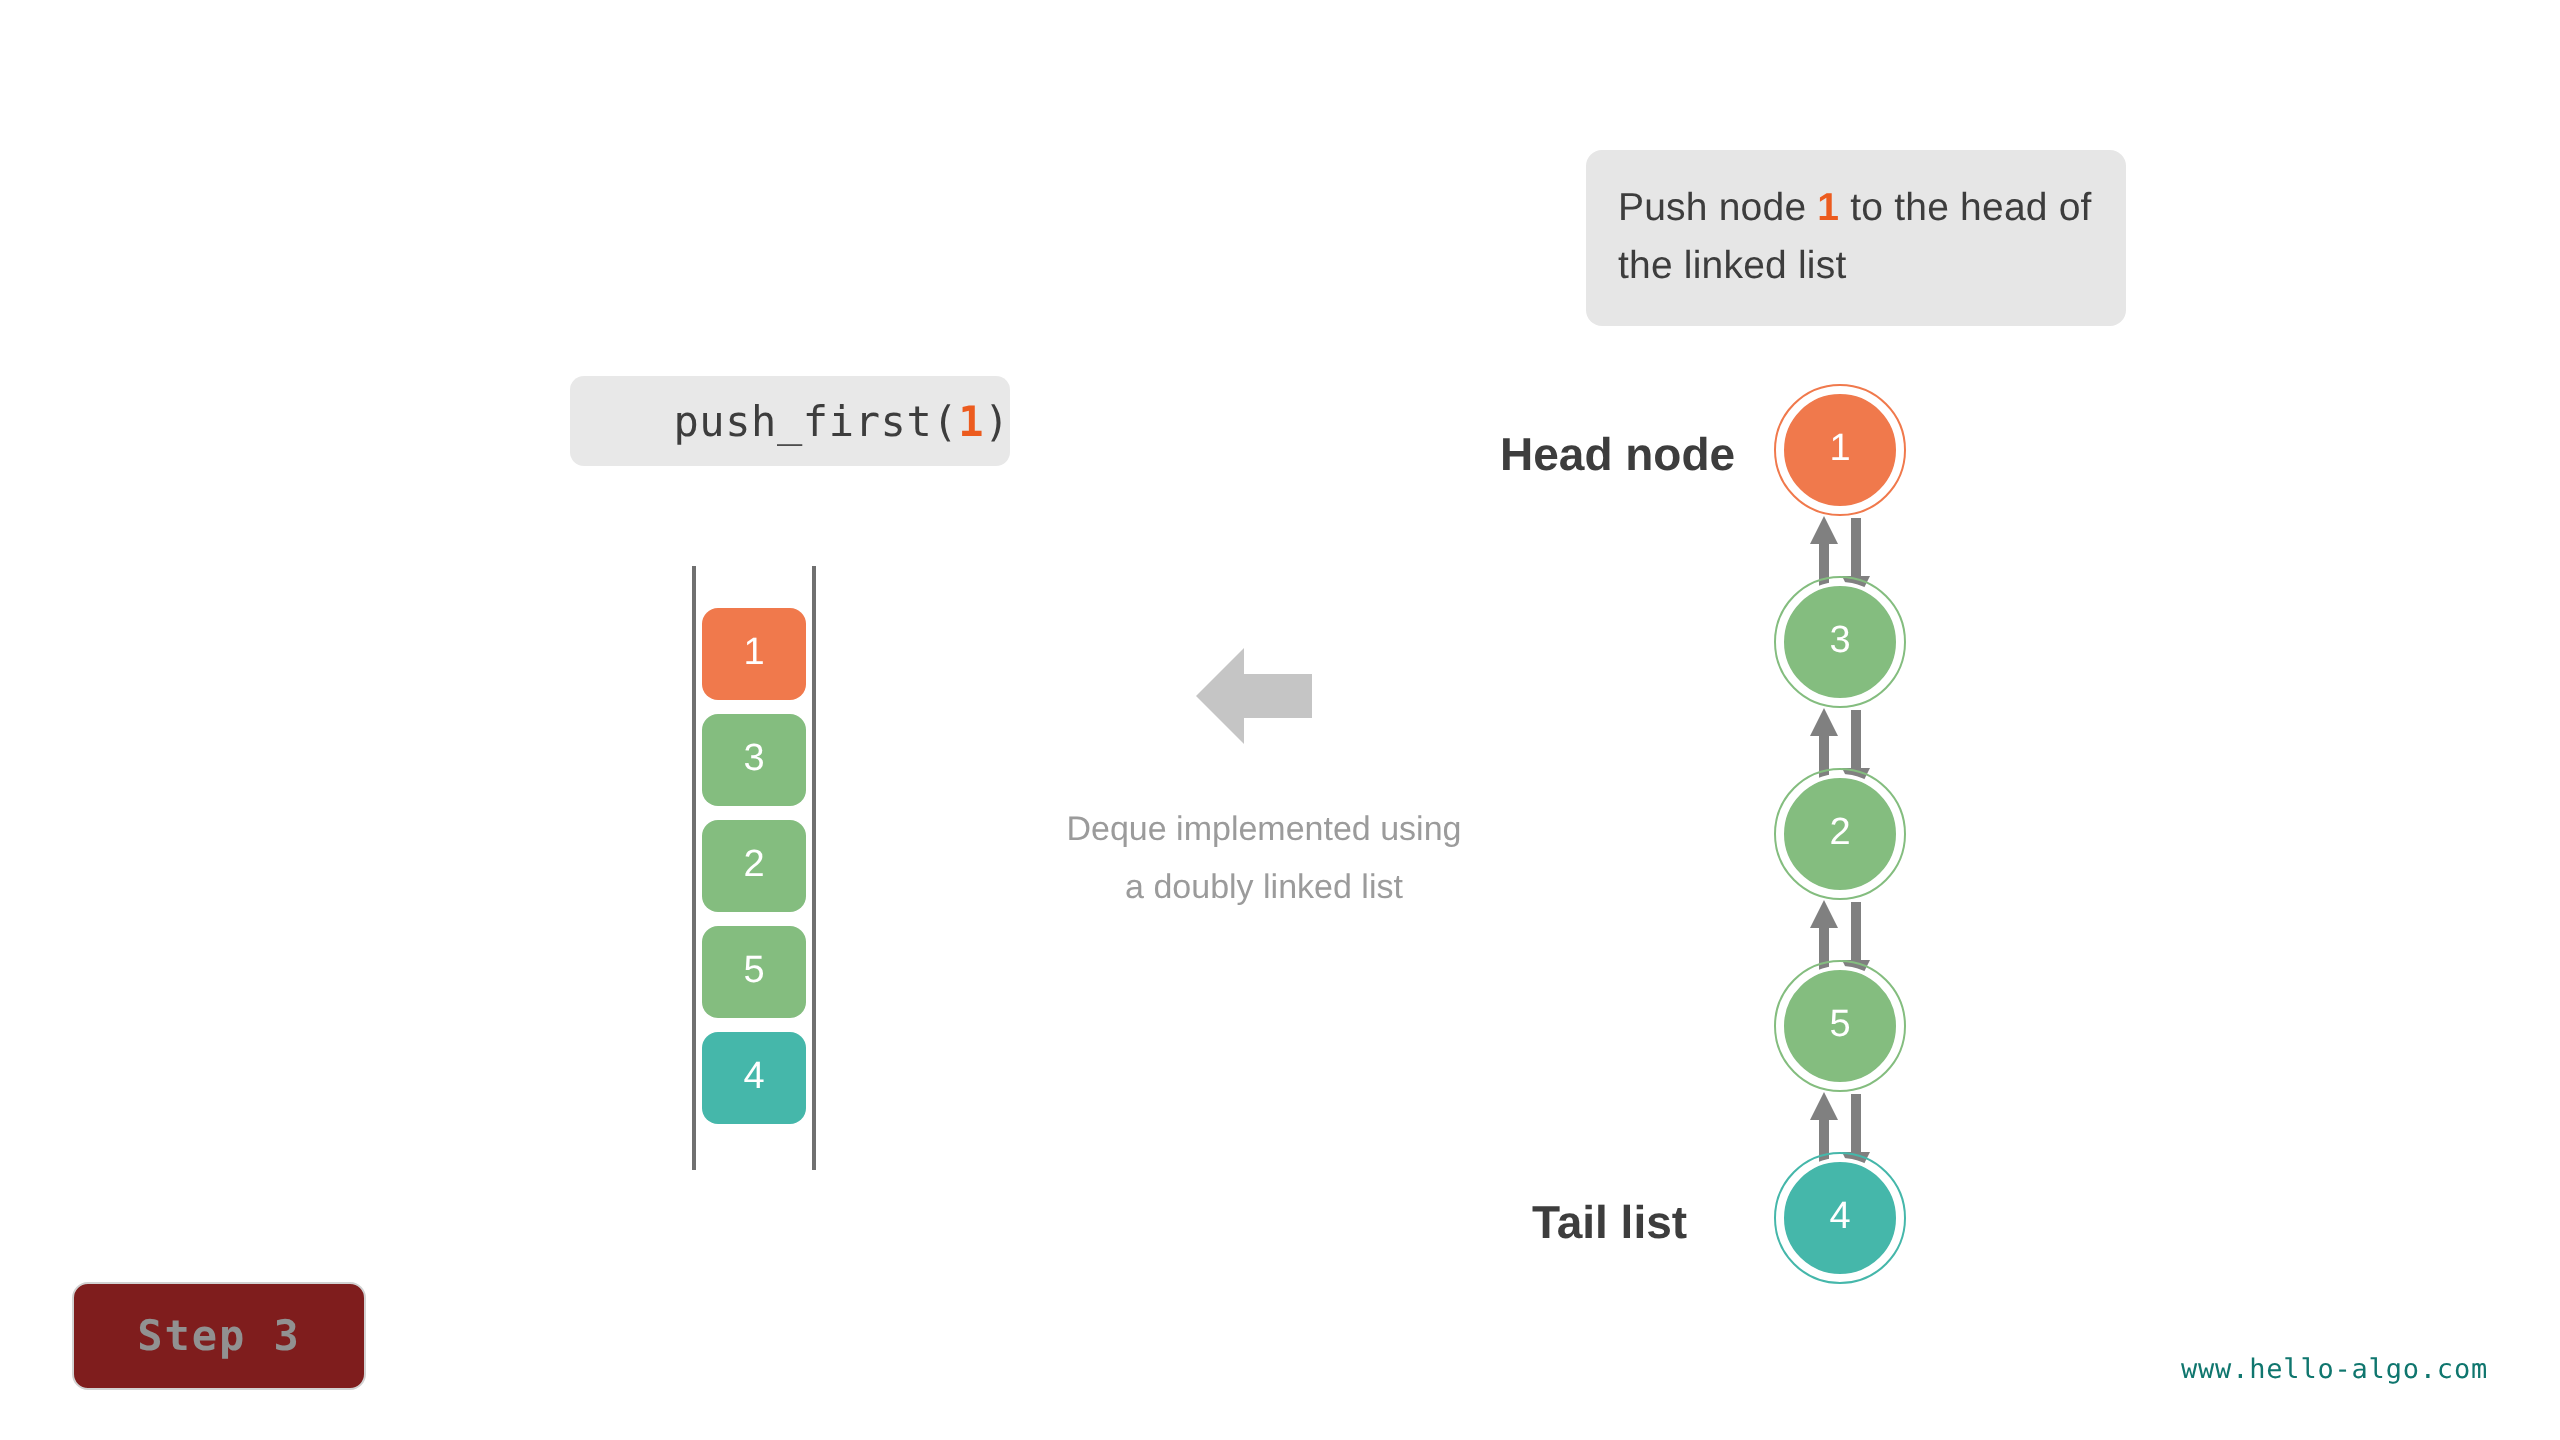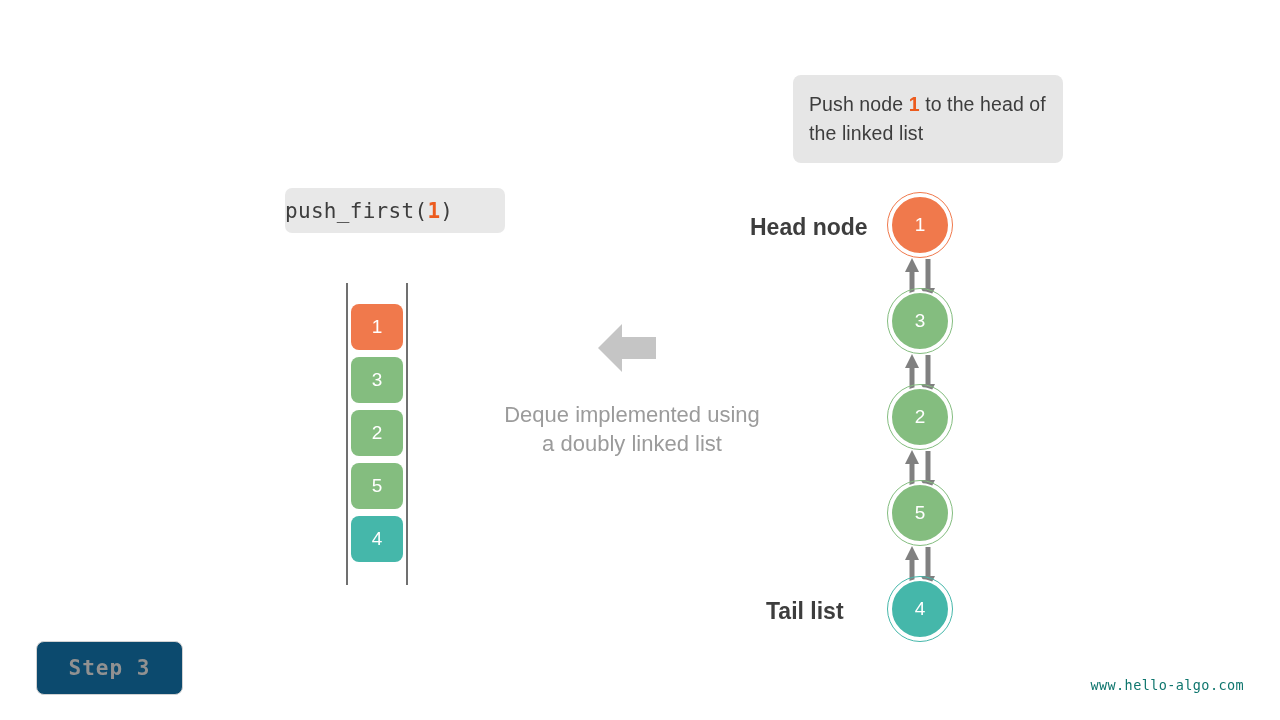--- a/index.html
+++ b/index.html
@@ -51,21 +51,21 @@
   #code-label {
     position: absolute;
     left: 285px;
     top: 188px;
     width: 220px;
     height: 45px;
     background: #e8e8e8;
     border-radius: 7px;
     display: flex;
     align-items: center;
-    justify-content: flex-start;
+    justify-content: flex-end;
   }
   #code-label .ctext {
     font-family: "DejaVu Sans Mono", "Liberation Mono", monospace;
     font-size: 21px;
     color: #3d3d3d;
     letter-spacing: 0.3px;
     white-space: pre;
   }
   #code-label .arg {
     color: #ec5b1e;
@@ -114,21 +114,21 @@
     top: 321px;
     width: 62px;
     height: 54px;
   }
   #center-caption {
     position: absolute;
     left: 452px;
     top: 400px;
     width: 360px;
     text-align: center;
-    font-size: 22px;
+    font-size: 17px;
     line-height: 29px;
     color: #9b9b9b;
   }
 
   
   #linked-list {
     position: absolute;
     left: 860px;
     top: 190px;
     width: 130px;
@@ -182,21 +182,21 @@
 
   
   #step-badge {
     position: absolute;
     left: 36px;
     top: 641px;
     width: 145px;
     height: 52px;
     border: 1.6px solid #d2d2d2;
     border-radius: 8px;
-    background: #0c4a6e;
+    background: #7f1d1d;
     display: flex;
     align-items: center;
     justify-content: center;
   }
   #step-badge .stext {
     font-family: "DejaVu Sans Mono", "Liberation Mono", monospace;
     font-size: 21px;
     font-weight: bold;
     color: #919191;
     letter-spacing: 1px;

